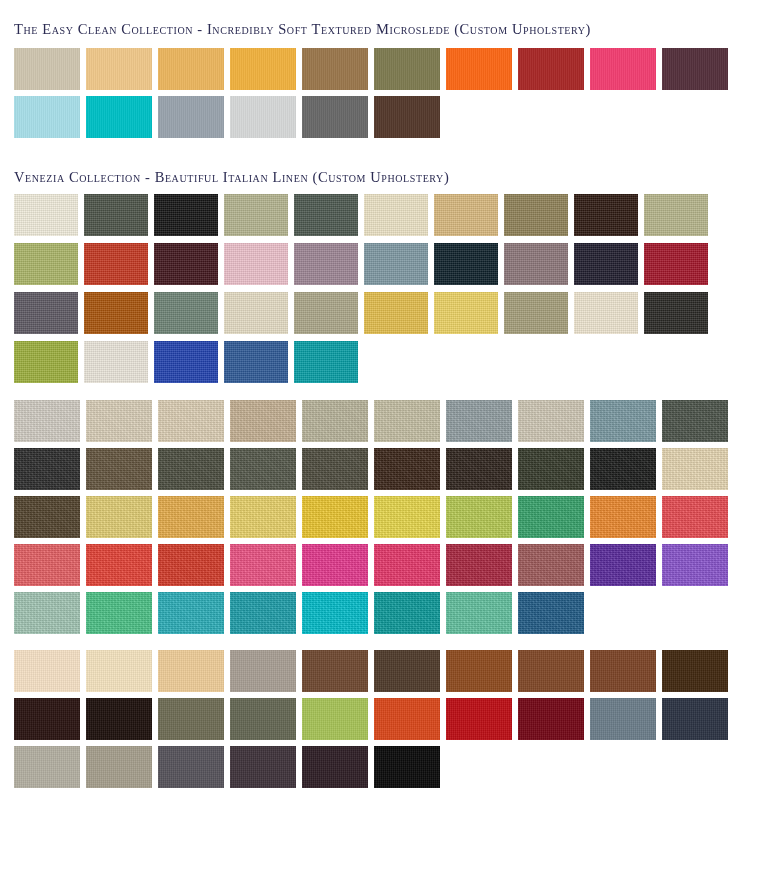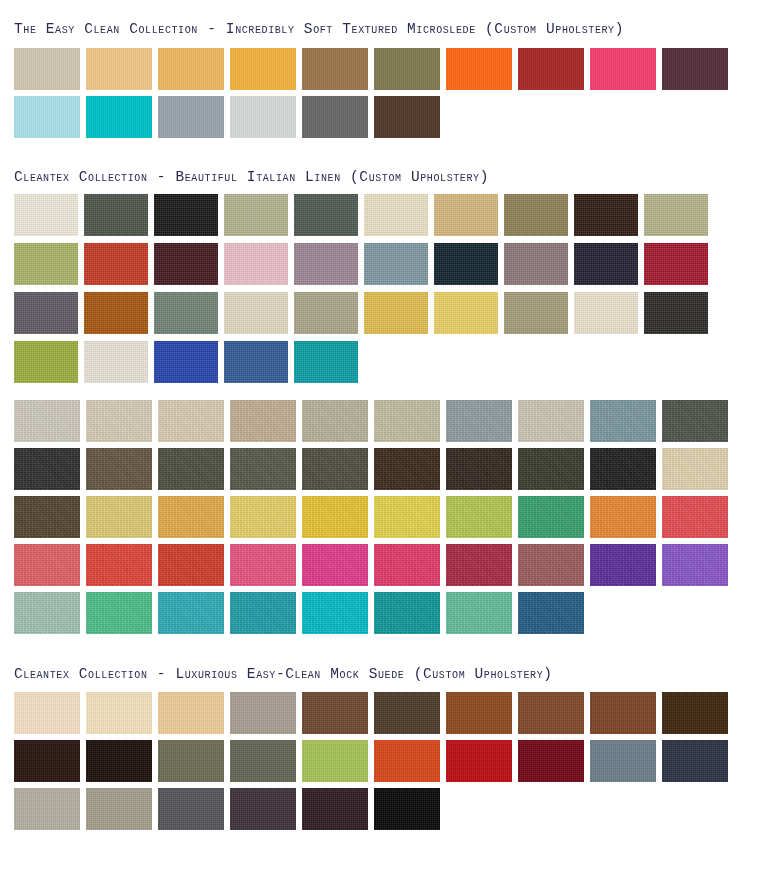--- a/index.html
+++ b/index.html
@@ -22,21 +22,21 @@
     padding: 0;
     box-sizing: border-box;
   }
 
   .collection {
     margin: 0;
     padding: 0;
   }
 
   .collection-title {
-    font-family: Liberation Mono, monospace;
+    font-family: Liberation Serif, serif;
     font-size: 14.5px;
     font-variant: small-caps;
     letter-spacing: 0.6px;
     color: #2b2b52;
     padding-left: 14px;
     white-space: nowrap;
     line-height: 1;
   }
 
   .swatch-rows {
@@ -173,21 +173,21 @@
           <div class="swatch" style="background-color: rgb(166, 220, 230);"></div>
           <div class="swatch" style="background-color: rgb(0, 191, 196);"></div>
           <div class="swatch" style="background-color: rgb(152, 162, 172);"></div>
           <div class="swatch" style="background-color: rgb(212, 214, 214);"></div>
           <div class="swatch" style="background-color: rgb(104, 104, 104);"></div>
           <div class="swatch" style="background-color: rgb(84, 57, 44);"></div>
         </div>
       </div>
     </div>
     <div class="collection c-venezia">
-      <div class="collection-title">Cleantex Collection - Beautiful Italian Linen (Custom Upholstery)</div>
+      <div class="collection-title">Venezia Collection - Beautiful Italian Linen (Custom Upholstery)</div>
       <div class="swatch-rows">
         <div class="swatch-row">
           <div class="swatch" style="background-color: rgb(238, 234, 217);"></div>
           <div class="swatch" style="background-color: rgb(74, 81, 70);"></div>
           <div class="swatch" style="background-color: rgb(20, 20, 20);"></div>
           <div class="swatch" style="background-color: rgb(178, 178, 141);"></div>
           <div class="swatch" style="background-color: rgb(74, 86, 77);"></div>
           <div class="swatch" style="background-color: rgb(234, 224, 195);"></div>
           <div class="swatch" style="background-color: rgb(214, 182, 124);"></div>
           <div class="swatch" style="background-color: rgb(141, 127, 85);"></div>
@@ -283,21 +283,20 @@
           <div class="swatch" style="background-color: rgb(42, 176, 187);"></div>
           <div class="swatch" style="background-color: rgb(28, 159, 171);"></div>
           <div class="swatch" style="background-color: rgb(0, 191, 204);"></div>
           <div class="swatch" style="background-color: rgb(10, 155, 155);"></div>
           <div class="swatch" style="background-color: rgb(98, 195, 160);"></div>
           <div class="swatch" style="background-color: rgb(32, 92, 135);"></div>
         </div>
       </div>
     </div>
     <div class="collection c-cleantex">
-      <div class="collection-title">Cleantex Collection - Luxurious Easy-Clean Mock Suede (Custom Upholstery)</div>
       <div class="swatch-rows">
         <div class="swatch-row">
           <div class="swatch" style="background-color: rgb(244, 223, 196);"></div>
           <div class="swatch" style="background-color: rgb(242, 225, 189);"></div>
           <div class="swatch" style="background-color: rgb(236, 203, 151);"></div>
           <div class="swatch" style="background-color: rgb(167, 157, 147);"></div>
           <div class="swatch" style="background-color: rgb(110, 72, 48);"></div>
           <div class="swatch" style="background-color: rgb(78, 58, 42);"></div>
           <div class="swatch" style="background-color: rgb(141, 74, 30);"></div>
           <div class="swatch" style="background-color: rgb(127, 71, 39);"></div>

